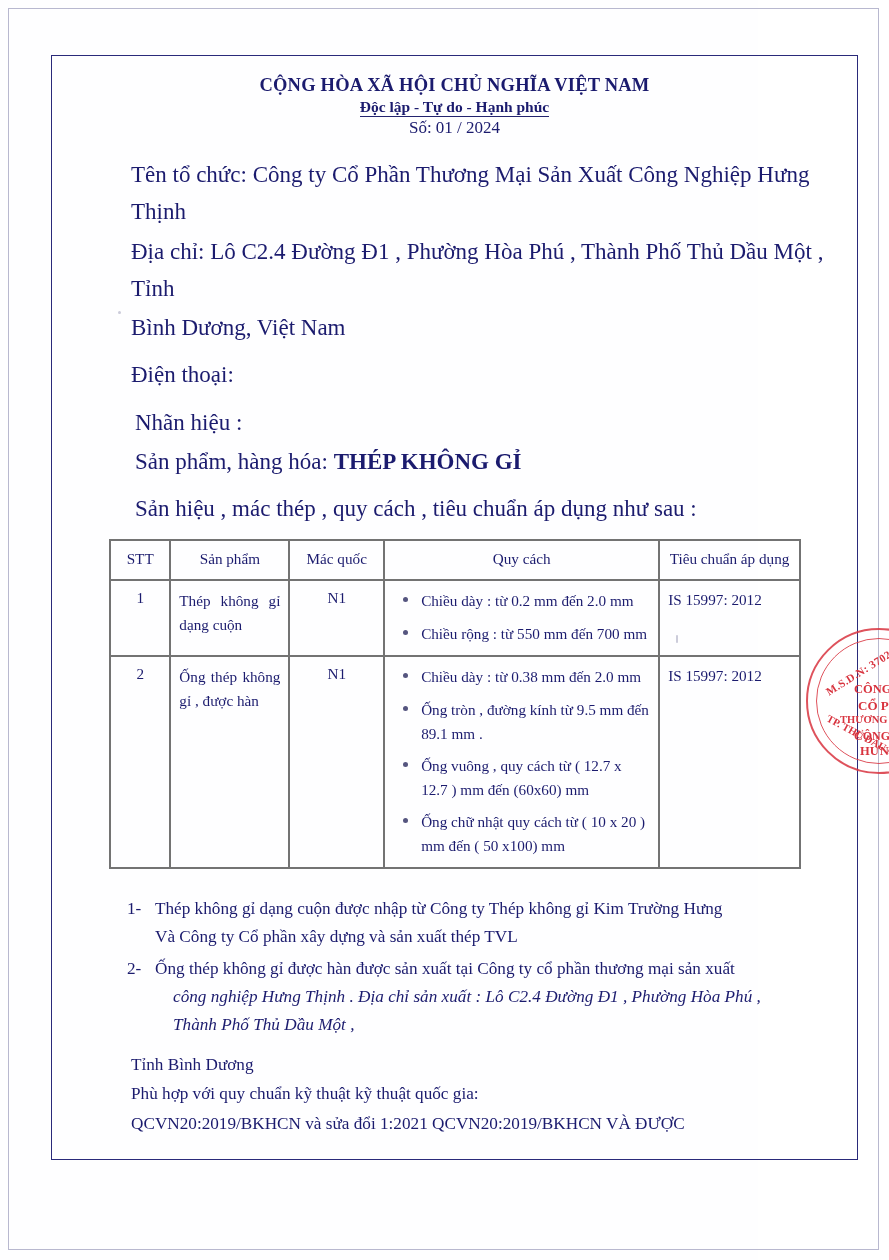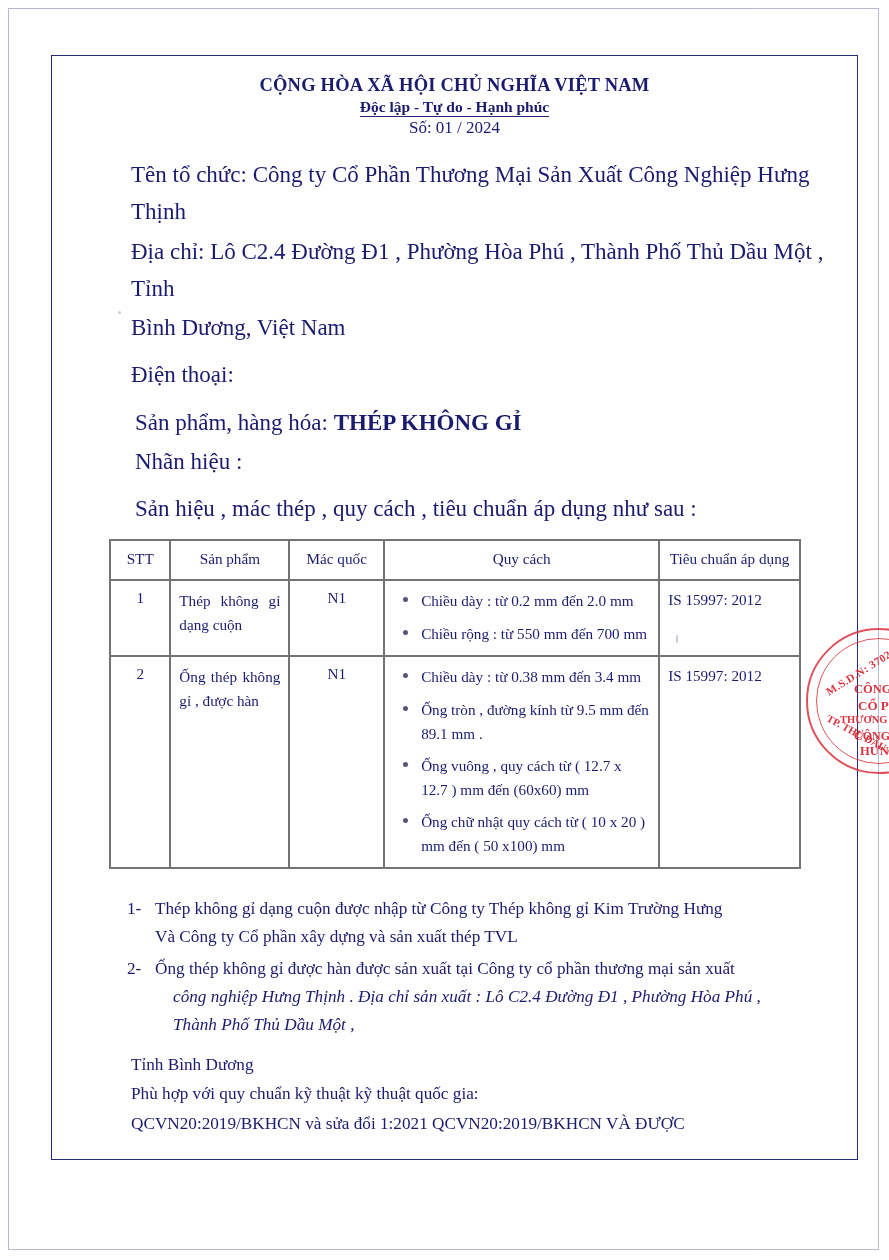--- a/index.html
+++ b/index.html
@@ -247,25 +247,25 @@
     <div class="motto"><span>Độc lập - Tự do - Hạnh phúc</span></div>
 
     <div class="subtitle">Số: 01 / 2024</div>
 
     <div class="para tight">Tên tổ chức: Công ty Cổ Phần Thương Mại Sản Xuất Công Nghiệp Hưng Thịnh</div>
     <div class="para tight">Địa chỉ: Lô C2.4 Đường Ð1 , Phường Hòa Phú , Thành Phố Thủ Dầu Một , Tỉnh</div>
     <div class="para tight">Bình Dương, Việt Nam</div>
     <div class="spacer-8"></div>
     <div class="para tight">Điện thoại:</div>
     <div class="spacer-8"></div>
+    <div class="para indent-sm tight">Nhãn hiệu :</div>
     <div class="para indent-sm tight">
       <span>Sản phẩm, hàng hóa:</span>
       <b>THÉP KHÔNG GỈ</b>
     </div>
-    <div class="para indent-sm tight">Nhãn hiệu :</div>
     <div class="spacer-8"></div>
     <div class="para indent-sm">Sản hiệu , mác thép , quy cách , tiêu chuẩn áp dụng như sau :</div>
 
     <table class="spec">
       <thead>
         <tr>
           <th class="c-stt">STT</th>
           <th class="c-prod">Sản phẩm</th>
           <th class="c-mark">Mác quốc</th>
           <th class="c-spec">Quy cách</th>
@@ -284,21 +284,21 @@
             </ul>
           </td>
           <td class="c-std">IS 15997: 2012</td>
         </tr>
         <tr>
           <td class="c-stt">2</td>
           <td class="c-prod">Ống thép không gỉ , được hàn</td>
           <td class="c-mark">N1</td>
           <td class="c-spec">
             <ul class="bullets">
-              <li>Chiều dày : từ 0.38 mm đến 3.4 mm</li>
+              <li>Chiều dày : từ 0.38 mm đến 2.0 mm</li>
               <li>Ống tròn , đường kính từ 9.5 mm đến 89.1 mm .</li>
               <li>Ống vuông , quy cách từ ( 12.7 x 12.7 ) mm đến (60x60) mm</li>
               <li>Ống chữ nhật quy cách từ ( 10 x 20 ) mm đến ( 50 x100) mm</li>
             </ul>
           </td>
           <td class="c-std">IS 15997: 2012</td>
         </tr>
       </tbody>
     </table>
 

